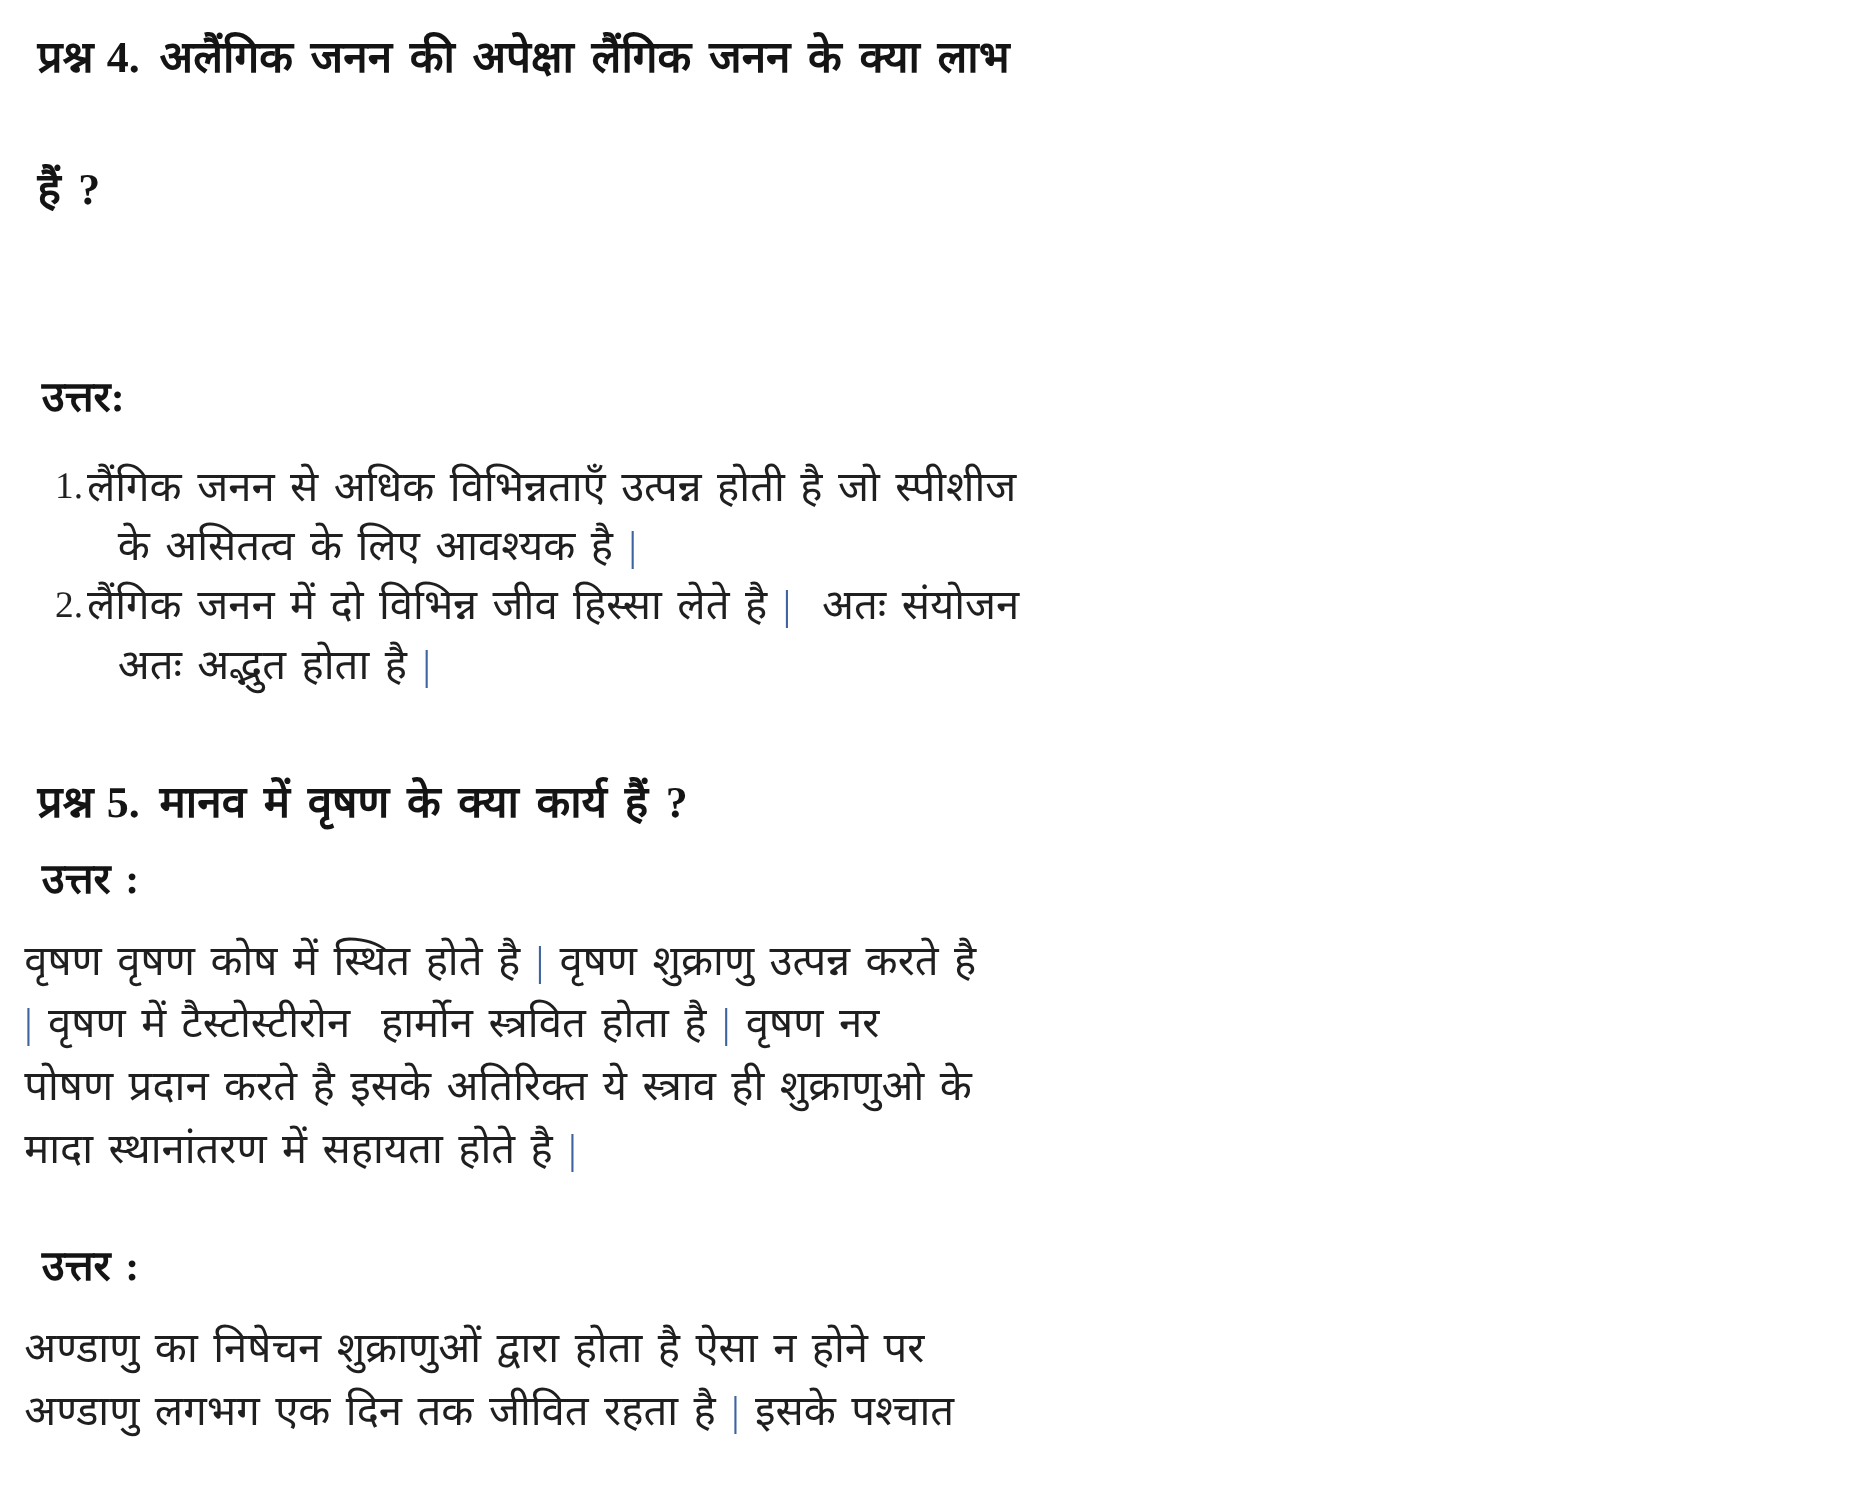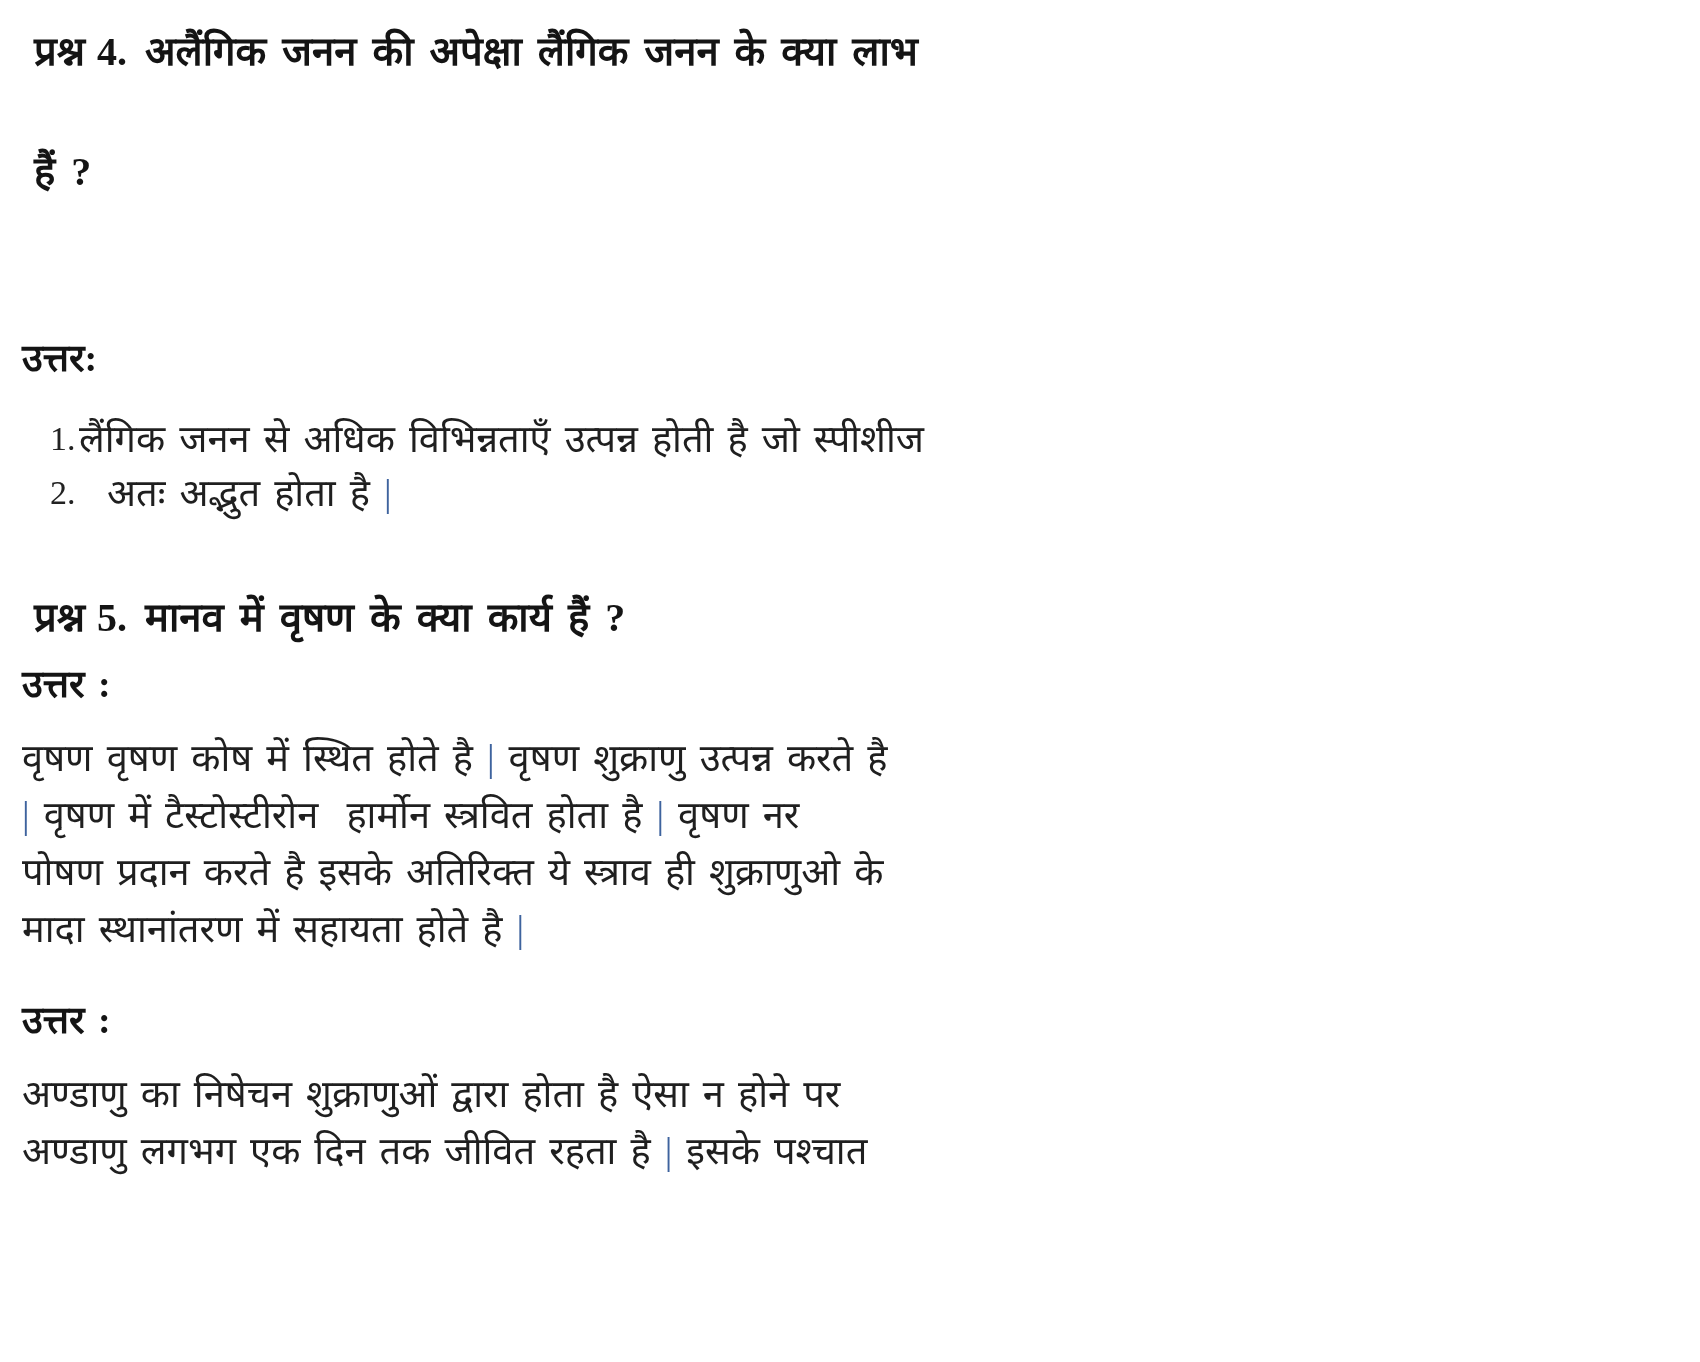--- a/index.html
+++ b/index.html
@@ -24,21 +24,21 @@
     font-size: 40px;
     line-height: 60px;
     font-weight: 700;
     color: #141414;
     word-spacing: 0.15em;
     white-space: pre-wrap;
   }
   .q-num { margin: 0 18px 0 12px; }
   
   .a-label {
-    margin: 0;
+    margin: 16px;
     font-size: 38px;
     line-height: 48px;
     font-weight: 700;
     color: #141414;
     word-spacing: 0.1em;
   }
   
   .list { margin-top: 30px; }
   .li-line {
     font-size: 38px;
@@ -76,23 +76,24 @@
 
   <section class="qa-section qa-4">
     <h2 class="q-head"><span class="q-label">प्रश्न</span><span class="q-num">4.</span><span class="q-line">अलैंगिक जनन की अपेक्षा लैंगिक जनन के क्या लाभ</span>
       <div class="q-line">हैं ?</div>
     </h2>
     <p class="a-label">उत्तर:</p>
 
     <div class="list">
       <div class="li">
         <div class="li-line li-first bind-danda"><span class="li-num">1.</span><span>लैंगिक जनन से अधिक विभिन्नताएँ उत्पन्न होती है जो स्पीशीज</span></div>
+        <div class="li-line li-cont bind-danda">के असितत्व के लिए आवश्यक है <span class="danda">|</span></div>
       </div>
       <div class="li">
-        <div class="li-line li-first bind-danda"><span class="li-num">2.</span></div>
+        <div class="li-line li-first bind-danda"><span class="li-num">2.</span><span>लैंगिक जनन में दो विभिन्न जीव हिस्सा लेते है <span class="danda">|</span>  अतः संयोजन</span></div>
         <div class="li-line li-cont bind-danda">अतः अद्भुत होता है <span class="danda">|</span></div>
       </div>
     </div>
   </section>
 
   <section class="qa-section qa-5">
     <h2 class="q-head"><span class="q-label">प्रश्न</span><span class="q-num">5.</span><span class="q-line">मानव में वृषण के क्या कार्य हैं ?</span></h2>
     <p class="a-label">उत्तर :</p>
     <div class="answer-para">
       <div class="p-line bind-danda">वृषण वृषण कोष में स्थित होते है <span class="danda">|</span> वृषण शुक्राणु उत्पन्न करते है</div>

